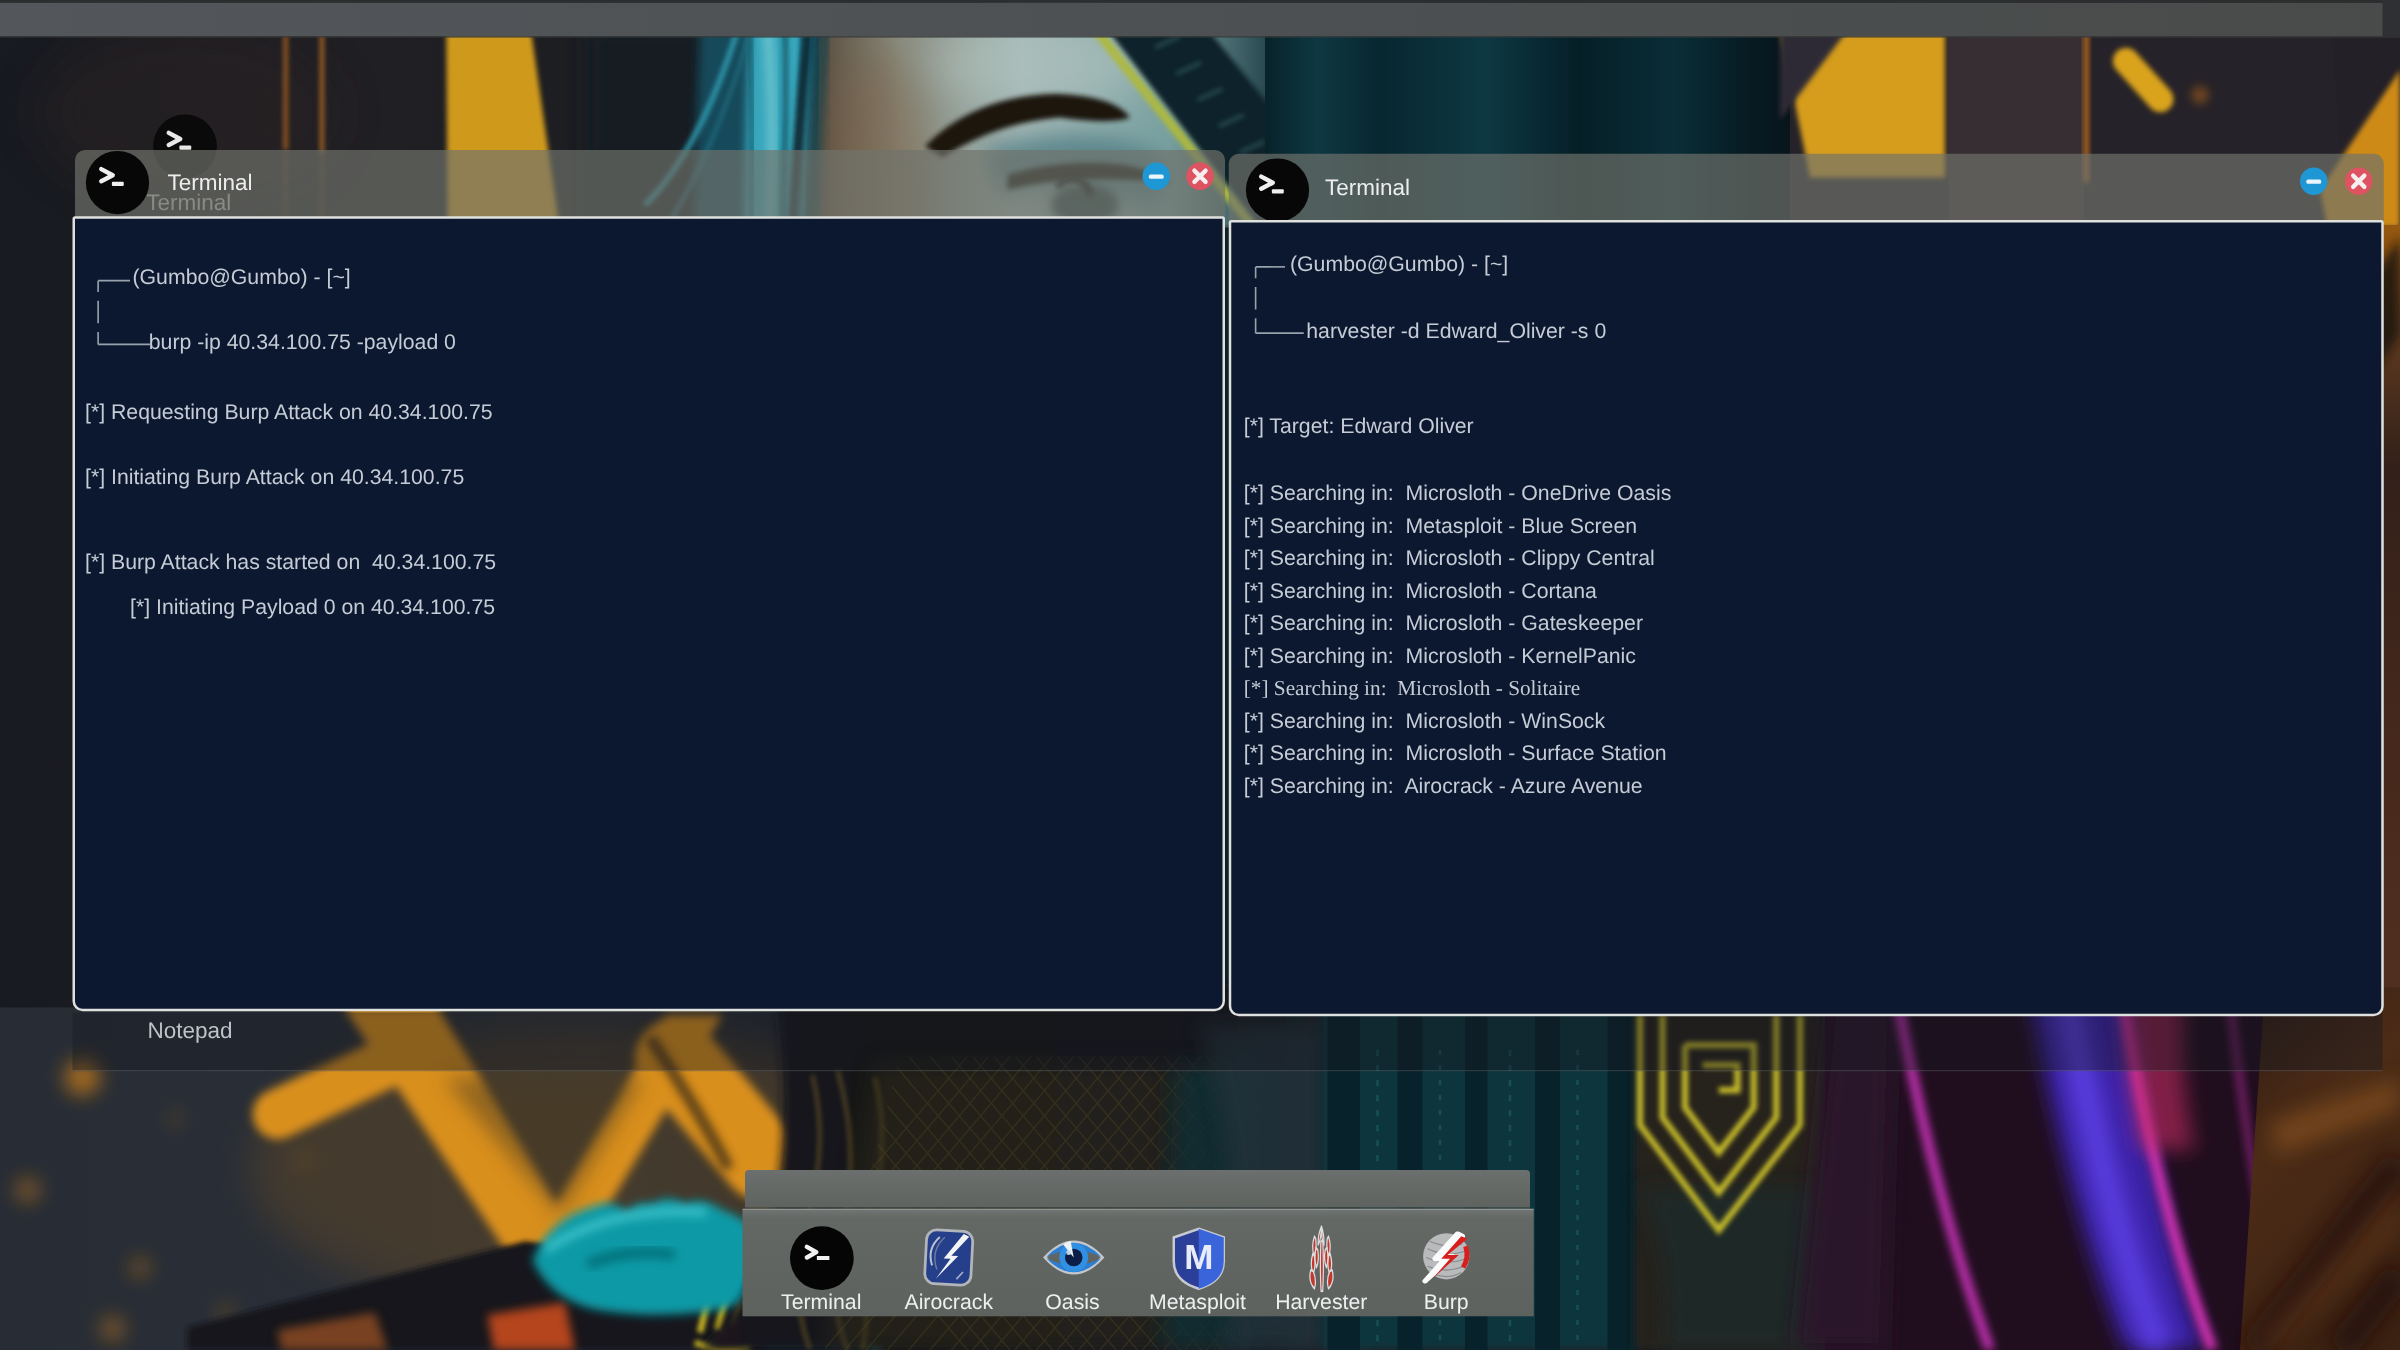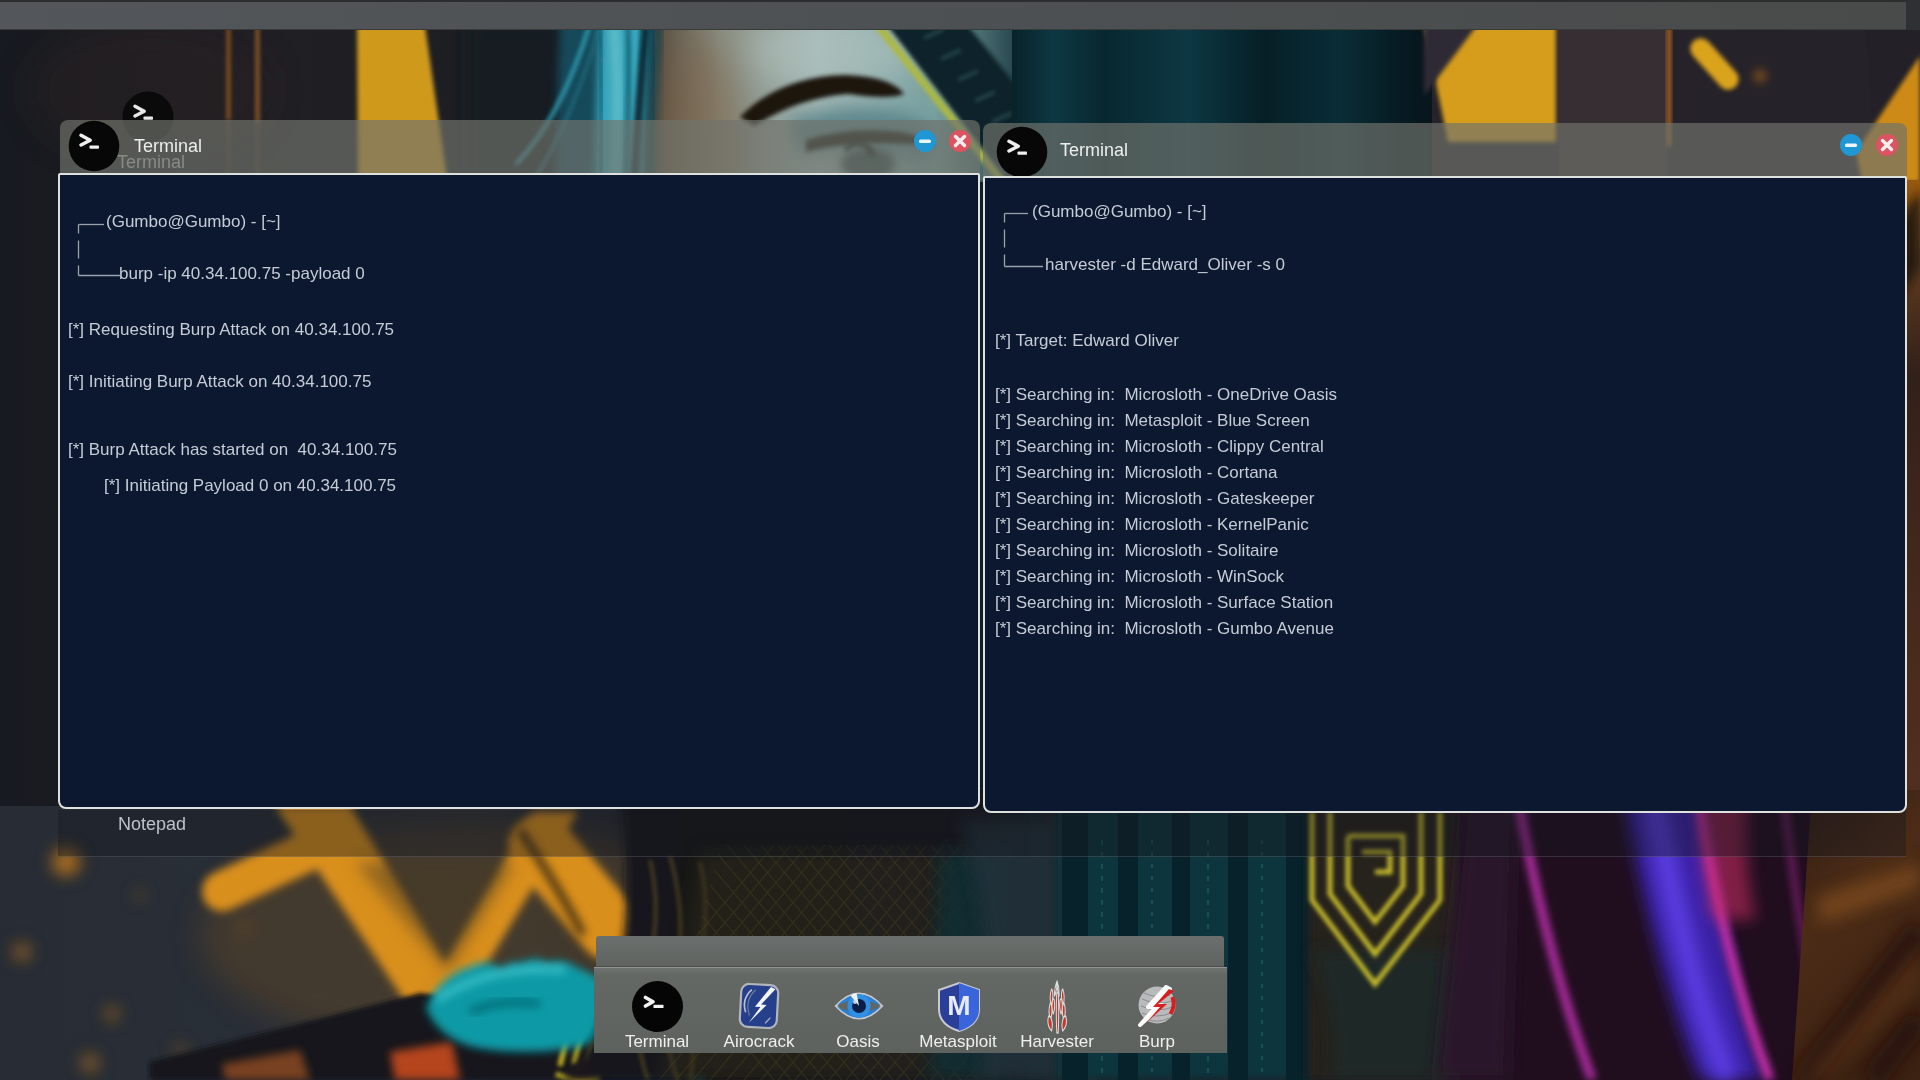--- a/index.html
+++ b/index.html
@@ -379,24 +379,24 @@
   </svg>
   <div class="tline" style="left:1032px;top:202px;">(Gumbo@Gumbo) - [~]</div>
   <div class="tline" style="left:1045px;top:255px;">harvester -d Edward_Oliver -s 0</div>
   <div class="tline" style="left:995px;top:331px;">[*] Target: Edward Oliver</div>
   <div class="tline" style="left:995px;top:385px;text-align:center;">[*] Searching in:  Microsloth - OneDrive Oasis</div>
   <div class="tline" style="left:995px;top:411px;">[*] Searching in:  Metasploit - Blue Screen</div>
   <div class="tline" style="left:995px;top:437px;">[*] Searching in:  Microsloth - Clippy Central</div>
   <div class="tline" style="left:995px;top:463px;">[*] Searching in:  Microsloth - Cortana</div>
   <div class="tline" style="left:995px;top:489px;">[*] Searching in:  Microsloth - Gateskeeper</div>
   <div class="tline" style="left:995px;top:515px;">[*] Searching in:  Microsloth - KernelPanic</div>
-  <div class="tline" style="left:995px;top:541px;">[*] Searching in:  Microsloth - Solitaire</div>
+  <div class="tline" style="left:995px;top:541px;font-family:Liberation Serif, serif;">[*] Searching in:  Microsloth - Solitaire</div>
   <div class="tline" style="left:995px;top:567px;">[*] Searching in:  Microsloth - WinSock</div>
   <div class="tline" style="left:995px;top:593px;">[*] Searching in:  Microsloth - Surface Station</div>
-  <div class="tline" style="left:995px;top:619px;">[*] Searching in:  Microsloth - Gumbo Avenue</div>
+  <div class="tline" style="left:995px;top:619px;">[*] Searching in:  Airocrack - Azure Avenue</div>
 </div>
 
 <div id="taskbar-handle"></div>
 <div id="taskbar"></div>
 <div id="taskicons" class="abs">
 
   <svg class="abs" style="left:630px;top:979px" width="54" height="54">
     <circle cx="27.5" cy="27.5" r="25.5" fill="#050505"></circle>
     <path d="M15.5,18.5 L23,22.7 L15.5,27" fill="none" stroke="#f2f2f2" stroke-width="3.6" stroke-linecap="round" stroke-linejoin="round"></path>
     <rect x="23.5" y="25.8" width="10" height="3.2" fill="#f2f2f2"></rect>

